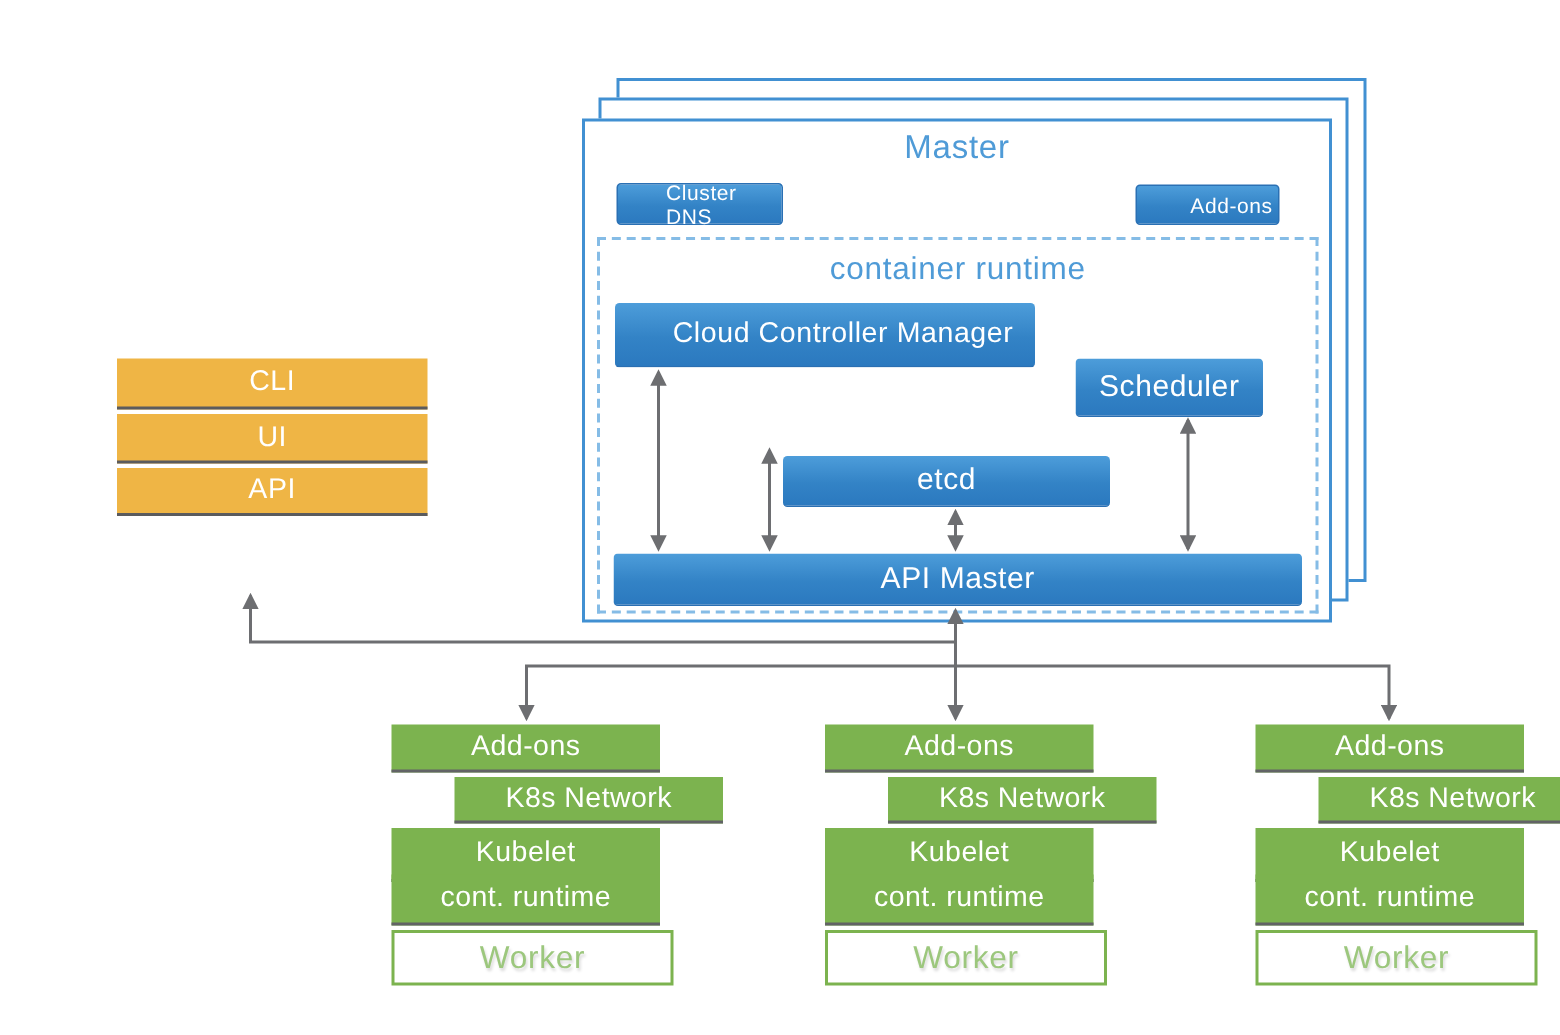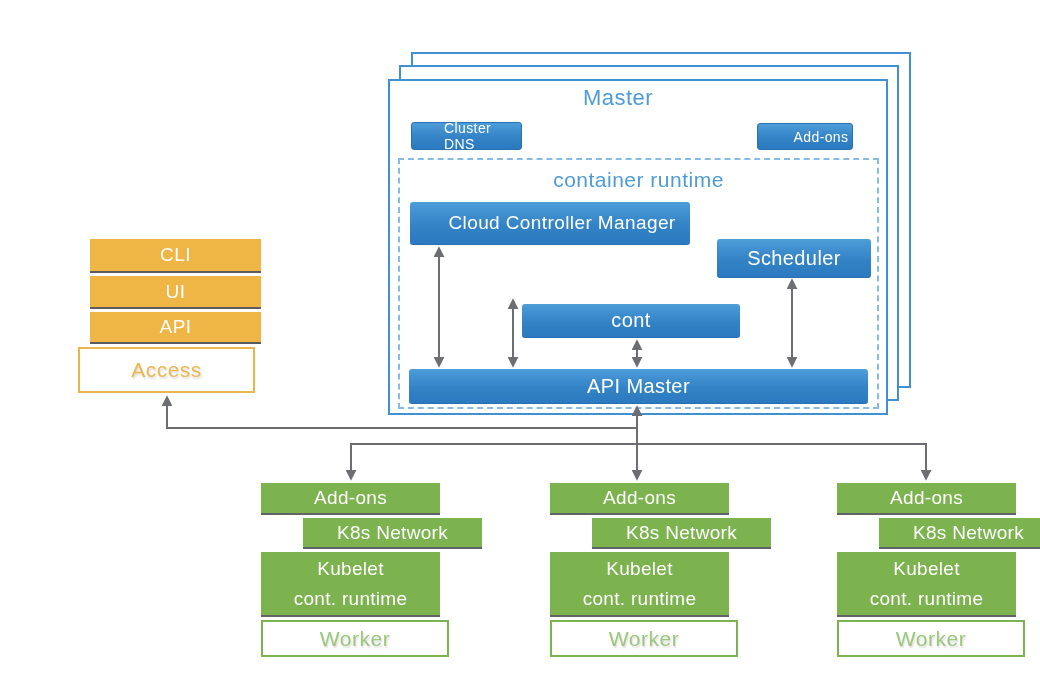--- a/index.html
+++ b/index.html
@@ -5,21 +5,21 @@
   html,body{margin:0;padding:0;background:#ffffff;}
   .canvas{
     position:relative;width:1040px;height:690px;background:#ffffff;overflow:hidden;
     font-family:"Liberation Sans", sans-serif;
   }
   
   .master-layer{position:absolute;width:500px;height:336px;background:#ffffff;border:2px solid #4190d2;box-sizing:border-box;}
   .master-back{left:411px;top:52px;}
   .master-mid{left:399px;top:65px;}
   .master-front{left:388px;top:79px;}
-  .master-title{position:absolute;left:368px;top:85px;width:500px;text-align:center;
+  .master-title{position:absolute;left:388px;top:85px;width:500px;text-align:center;
     font-size:22px;color:#4f9bd7;letter-spacing:.5px;}
   
   .btn{position:absolute;display:flex;align-items:center;justify-content:center;
     color:#fff;font-size:14px;letter-spacing:.4px;border-radius:3px;box-sizing:border-box;
     background:linear-gradient(180deg,#4d9dda 0%,#3383c6 55%,#2b79bf 100%);
     border:1px solid #2a70b4;padding-left:32px;}
   .btn-clusterdns{left:411px;top:122px;width:111px;height:28px;}
   .btn-addons{left:757px;top:123px;width:96px;height:27px;}
   
   .runtime-box{position:absolute;left:398px;top:158px;width:481px;height:251px;
@@ -27,26 +27,26 @@
   .runtime-title{position:absolute;left:398px;top:168px;width:481px;text-align:center;
     font-size:21px;color:#4f9bd7;letter-spacing:.5px;}
   
   .comp{position:absolute;display:flex;align-items:center;justify-content:center;
     color:#ffffff;border-radius:3px;box-sizing:border-box;letter-spacing:.4px;
     background:linear-gradient(180deg,#4d9dda 0%,#3383c6 55%,#2b79bf 100%);
     border-bottom:1px solid #2a6fb2;}
   .comp-ccm{left:410px;top:202px;width:280px;height:43px;font-size:19px;padding-left:24px;}
   .comp-cm{left:463px;top:258px;width:214px;height:39px;font-size:19px;}
   .comp-etcd{left:522px;top:304px;width:218px;height:34px;font-size:20px;}
-  .comp-sched{left:717px;top:239px;width:154px;height:39px;font-size:20px;}
+  .comp-sched{left:717px;top:239px;width:125px;height:39px;font-size:20px;}
   .comp-api{left:409px;top:369px;width:459px;height:35px;font-size:20px;}
   
-  .o-row{position:absolute;left:78px;width:171px;display:flex;align-items:center;justify-content:center;
+  .o-row{position:absolute;left:78px;width:207px;display:flex;align-items:center;justify-content:center;
     background:#efb545;color:#ffffff;font-size:19px;letter-spacing:.4px;
-    border-bottom:2px solid #5a5b5e;box-sizing:border-box;margin-left:12px;}
+    border-bottom:2px solid #5a5b5e;box-sizing:border-box;}
   .o-row1{top:239px;height:34px;}
   .o-row2{top:276px;height:33px;}
   .o-row3{top:312px;height:32px;}
   .o-base{position:absolute;left:78px;top:347px;width:177px;height:46px;background:#ffffff;
     border:2px solid #eab54a;box-sizing:border-box;display:flex;align-items:center;justify-content:center;
     color:#edb74d;font-size:21px;letter-spacing:.5px;text-shadow:1px 2px 2px rgba(0,0,0,0.15);}
   
   .g-row{position:absolute;width:179px;display:flex;align-items:center;justify-content:center;
     background:#7cb34f;color:#ffffff;font-size:19px;letter-spacing:.3px;
     border-bottom:2px solid #626366;box-sizing:border-box;}
@@ -71,28 +71,27 @@
   <div class="master-layer master-front"></div>
   <div class="master-title">Master</div>
 
   <div class="btn btn-clusterdns">Cluster DNS</div>
   <div class="btn btn-addons">Add-ons</div>
 
   <div class="runtime-box"></div>
   <div class="runtime-title">container runtime</div>
 
   <div class="comp comp-ccm">Cloud Controller Manager</div>
-  <div class="comp comp-etcd">cont</div>
+  <div class="comp comp-etcd">etcd</div>
   <div class="comp comp-sched">Scheduler</div>
   <div class="comp comp-api">API Master</div>
 
   <div class="o-row o-row1">CLI</div>
   <div class="o-row o-row2">UI</div>
   <div class="o-row o-row3">API</div>
-  <div class="o-base">Access</div>
 
   <div class="g-row g-row1 w1">Add-ons</div>
   <div class="g-row g-row2 w1">K8s Network</div>
   <div class="g-row g-row3 w1">Kubelet</div>
   <div class="g-row g-row4 w1">cont. runtime</div>
   <div class="g-base w1">Worker</div>
 
   <div class="g-row g-row1 w2">Add-ons</div>
   <div class="g-row g-row2 w2">K8s Network</div>
   <div class="g-row g-row3 w2">Kubelet</div>

